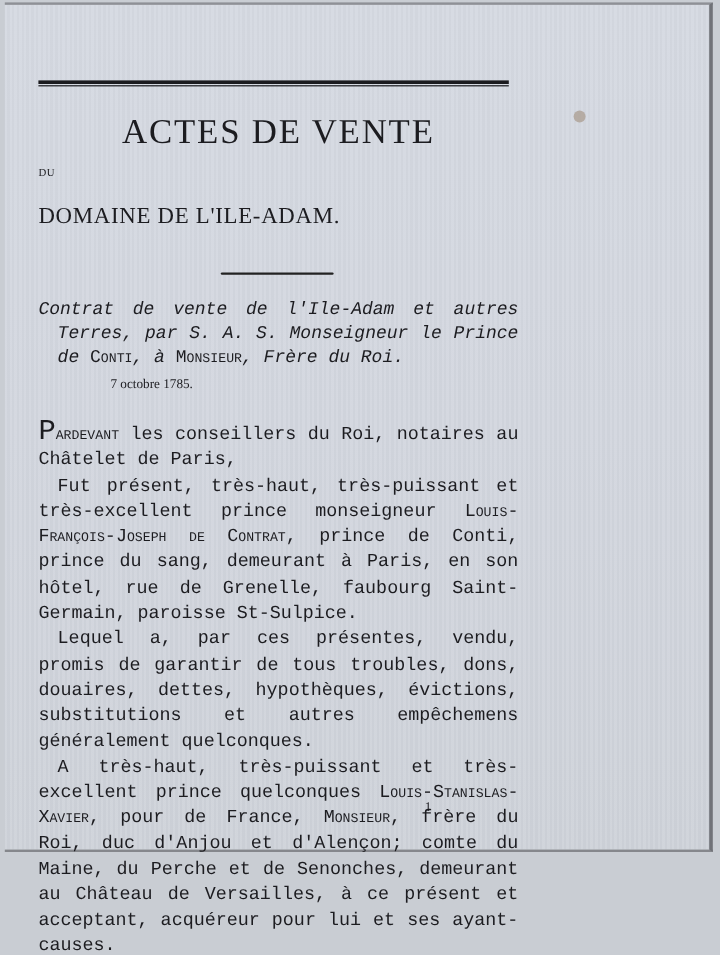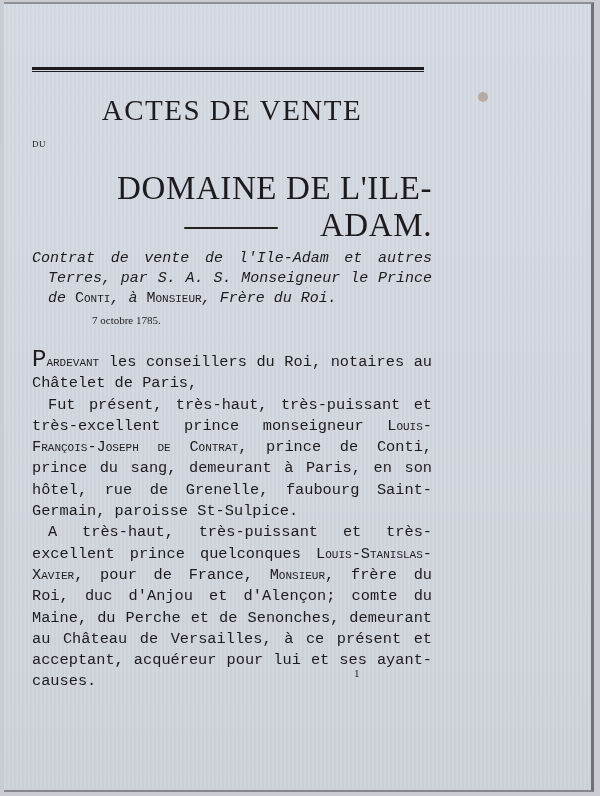--- a/index.html
+++ b/index.html
@@ -2,21 +2,21 @@
 <html><head>
 <meta charset="utf-8">
 <style>
   html, body { margin:0; padding:0; }
   body {
     width:600px; height:796px; overflow:hidden;
     background:#c9cdd3;
     font-family:"DejaVu Serif", "Liberation Serif", serif;
   }
   .page {
-    position:absolute; left:4px; top:2px; width:590px; height:790px;
+    position:absolute; left:4px; top:2px; width:590px; height:708px;
     background:
       repeating-linear-gradient(90deg, rgba(255,255,255,0.035) 0 2px, rgba(0,0,0,0.018) 2px 4px),
       linear-gradient(180deg, #d6dae2 0%, #d3d7df 50%, #cfd3da 100%);
     border-top:2px solid #8e9096;
     border-right:3px solid #707278;
     border-bottom:2px solid #85878c;
     box-sizing:border-box;
   }
   .stain { position:absolute; left:474px; top:88px; width:10px; height:10px; border-radius:50%; background:#a8988a; opacity:0.7; }
   .content { position:absolute; left:28px; top:0; width:400px; color:#1c1c20; }
@@ -25,22 +25,22 @@
   .rule-top .thin { height:1px; background:#1b1b1f; margin-top:1px; }
   .title1 {
     position:absolute; left:0; width:400px; top:90px; text-align:center;
     font-family:"Liberation Serif", serif; font-size:29px; letter-spacing:1.5px; font-weight:normal;
   }
   .title-du {
     position:absolute; left:0; width:400px; top:135px; 
     font-family:"Liberation Serif", serif; font-size:9px; letter-spacing:0.5px;
   }
   .title2 {
-    position:absolute; left:0; width:400px; top:166px; text-align:right;
-    font-family:"Liberation Serif", serif; font-size:33px; letter-spacing:0.6px;
+    position:absolute; left:0; width:400px; top:166px; text-align:left;
+    font-family:"Liberation Serif", serif; font-size:19px; letter-spacing:0.6px;
   }
   .rule-mid { position:absolute; left:152px; top:223px; width:94px; height:2px; background:#222; border-radius:1px; }
   .subtitle {
     position:absolute; left:0; top:245px; width:400px;
     font-family:Liberation Mono, monospace; font-style:italic; font-size:15px; line-height:20px;
     text-align:justify; padding-left:16px; text-indent:-16px; box-sizing:border-box;
   }
   .sc { font-variant:small-caps; font-style:normal; }
   .date {
     position:absolute; left:0; width:400px; top:310px; text-align:left;
@@ -76,18 +76,19 @@
 
     <div class="rule-mid"></div>
 
     <div class="subtitle"><span>Contrat de vente de l'Ile-Adam et autres Terres, par S. A. S. Monseigneur le Prince de </span><span class="sc">Conti</span><span>, à </span><span class="sc">Monsieur</span><span>, Frère du Roi.</span></div>
 
     <div class="date">7 octobre 1785.</div>
 
     <div class="body-text">
       <p class="first"><span class="dropcap">P</span><span class="sc">ardevant</span><span> les conseillers du Roi, notaires au Châtelet de Paris,</span></p>
       <p><span>Fut présent, très-haut, très-puissant et très-excellent prince monseigneur </span><span class="sc">Louis-François-Joseph de Contrat</span><span>, prince de Conti, prince du sang, demeurant à Paris, en son hôtel, rue de Grenelle, faubourg Saint-Germain, paroisse St-Sulpice.</span></p>
+      <p><span>Lequel a, par ces présentes, vendu, promis de garantir de tous troubles, dons, douaires, dettes, hypothèques, évictions, substitutions et autres empêchemens généralement quelconques.</span></p>
       <p><span>A très-haut, très-puissant et très-excellent prince quelconques </span><span class="sc">Louis-Stanislas-Xavier</span><span>, pour de France, </span><span class="sc">Monsieur</span><span>, frère du Roi, duc d'Anjou et d'Alençon; comte du Maine, du Perche et de Senonches, demeurant au Château de Versailles, à ce présent et acceptant, acquéreur pour lui et ses ayant-causes.</span></p>
     </div>
 
     <div class="pageno">1</div>
   </div>
 </div>
 
 </body></html>

